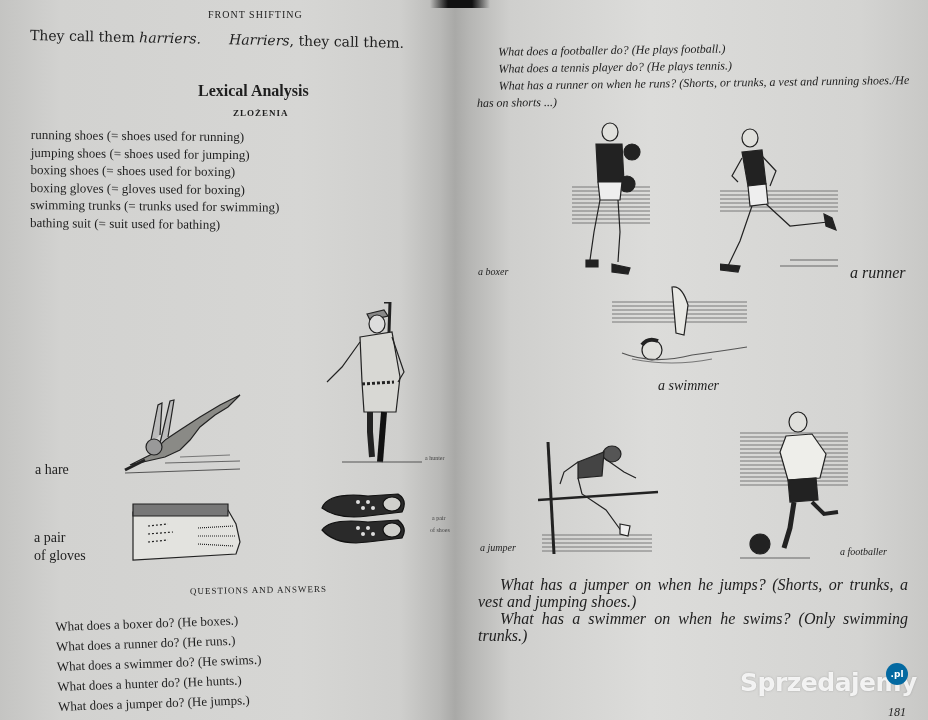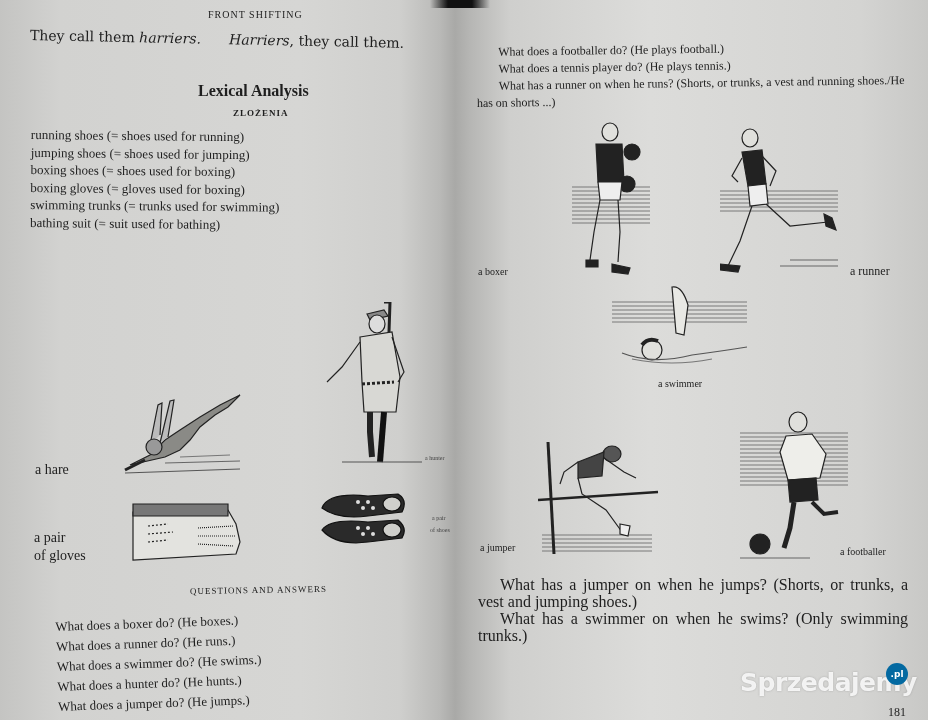--- a/index.html
+++ b/index.html
@@ -13,21 +13,21 @@
     position: absolute; left: 0; top: 0; width: 928px; height: 720px;
     background:
       linear-gradient(90deg, #c4c4c2 0px, #d2d2d0 60px, #d6d6d4 300px, #cfcfcd 400px, #b9b9b7 440px, #a9a9a7 455px, #b6b6b4 470px, #cfcfcd 510px, #dcdcda 650px, #d4d4d2 860px, #c8c8c6 928px);
   }
   .topshadow {
     position: absolute; left: 430px; top: 0; width: 60px; height: 8px;
     background: linear-gradient(90deg, rgba(20,20,20,0) 0, #111 30%, #111 70%, rgba(20,20,20,0) 100%);
   }
   .page { position: absolute; top: 0; height: 720px; }
   .left-page { left: 0; width: 455px; }
-  .right-page { left: 462px; width: 466px; }
+  .right-page { left: 462px; width: 466px; font-style: italic; }
 
   .t { position: absolute; white-space: nowrap; }
   .running-head { left: 208px; top: 9px; font-size: 10px; letter-spacing: 1px; font-family: "Liberation Serif", serif; }
   .intro-line { left: 30px; top: 27px; font-size: 14px; transform: rotate(1.2deg); transform-origin: left center; }
   .intro-line i { font-style: italic; }
   .h-lexical { left: 198px; top: 82px; font-size: 16px; font-family: "Liberation Serif", serif; font-weight: bold; }
   .sub-zlozenia { left: 233px; top: 108px; font-size: 9px; letter-spacing: 1px; font-family: "Liberation Serif", serif; font-weight: bold; }
   .lex-list { position: absolute; left: 31px; top: 126px; font-size: 13px; line-height: 17.6px; font-family: "Liberation Serif", serif; transform: rotate(0.6deg); transform-origin: left top; }
   .lex-list div { white-space: nowrap; }
   .h-oral { left: 138px; top: 268px; font-size: 15px; font-family: "Liberation Serif", serif; }
@@ -191,33 +191,33 @@
       <path d="M42 30 L56 45 L50 60"></path>
         <path d="M22 32 L12 50 L18 56"></path>
       <path d="M28 60 L46 58 L48 78 L30 80 Z" fill="#eee"></path>
       <path d="M32 80 L20 115 L8 140"></path>
         <path d="M46 78 L70 100 L108 96"></path>
       <path d="M0 138 L20 140 L18 146 L0 144 Z" fill="#222"></path>
       <path d="M104 88 L112 92 L116 104 L106 100 Z" fill="#222"></path>
       <path d="M60 140 L118 140 M70 134 L118 134" stroke="#666"></path>
     </g>
   </svg>
-  <div class="cap" style="left:388px;top:264px;font-size:12px">a runner</div>
+  <div class="cap" style="left:388px;top:264px;font-size:16px">a runner</div>
 
   <svg class="illus" style="left:150px;top:285px" width="140" height="80" viewBox="0 0 140 80">
     <rect x="0" y="16" width="135" height="24" fill="url(#hlines)"></rect>
     <g stroke="#222" fill="none" stroke-width="1.2">
       <path d="M60 2 Q70 0 76 20 L72 50 L64 48 L62 25 Z" fill="#e8e8e4"></path>
       <circle cx="40" cy="65" r="10" fill="#e0e0dc"></circle>
       <path d="M30 60 Q36 52 46 56" stroke-width="4"></path>
       <path d="M10 68 Q40 80 80 70 Q110 66 135 62" stroke="#555"></path>
       <path d="M20 74 Q60 82 100 74" stroke="#777"></path>
     </g>
   </svg>
-  <div class="cap" style="left:196px;top:378px;font-size:10px">a swimmer</div>
+  <div class="cap" style="left:196px;top:378px;font-size:14px">a swimmer</div>
 
   <svg class="illus" style="left:76px;top:442px" width="124" height="115" viewBox="0 0 124 115">
     <rect x="4" y="90" width="110" height="20" fill="url(#hlines)"></rect>
     <g stroke="#222" fill="none" stroke-width="1.2">
       <path d="M10 0 L16 112" stroke-width="3"></path>
       <path d="M0 58 L120 50" stroke-width="2.5"></path>
       <ellipse cx="74" cy="12" rx="9" ry="8" fill="#555"></ellipse>
       <path d="M40 20 L66 10 L64 34 L40 36 Z" fill="#444"></path>
       <path d="M40 20 L26 30 L22 42"></path>
         <path d="M66 16 L86 30 L98 36"></path>

